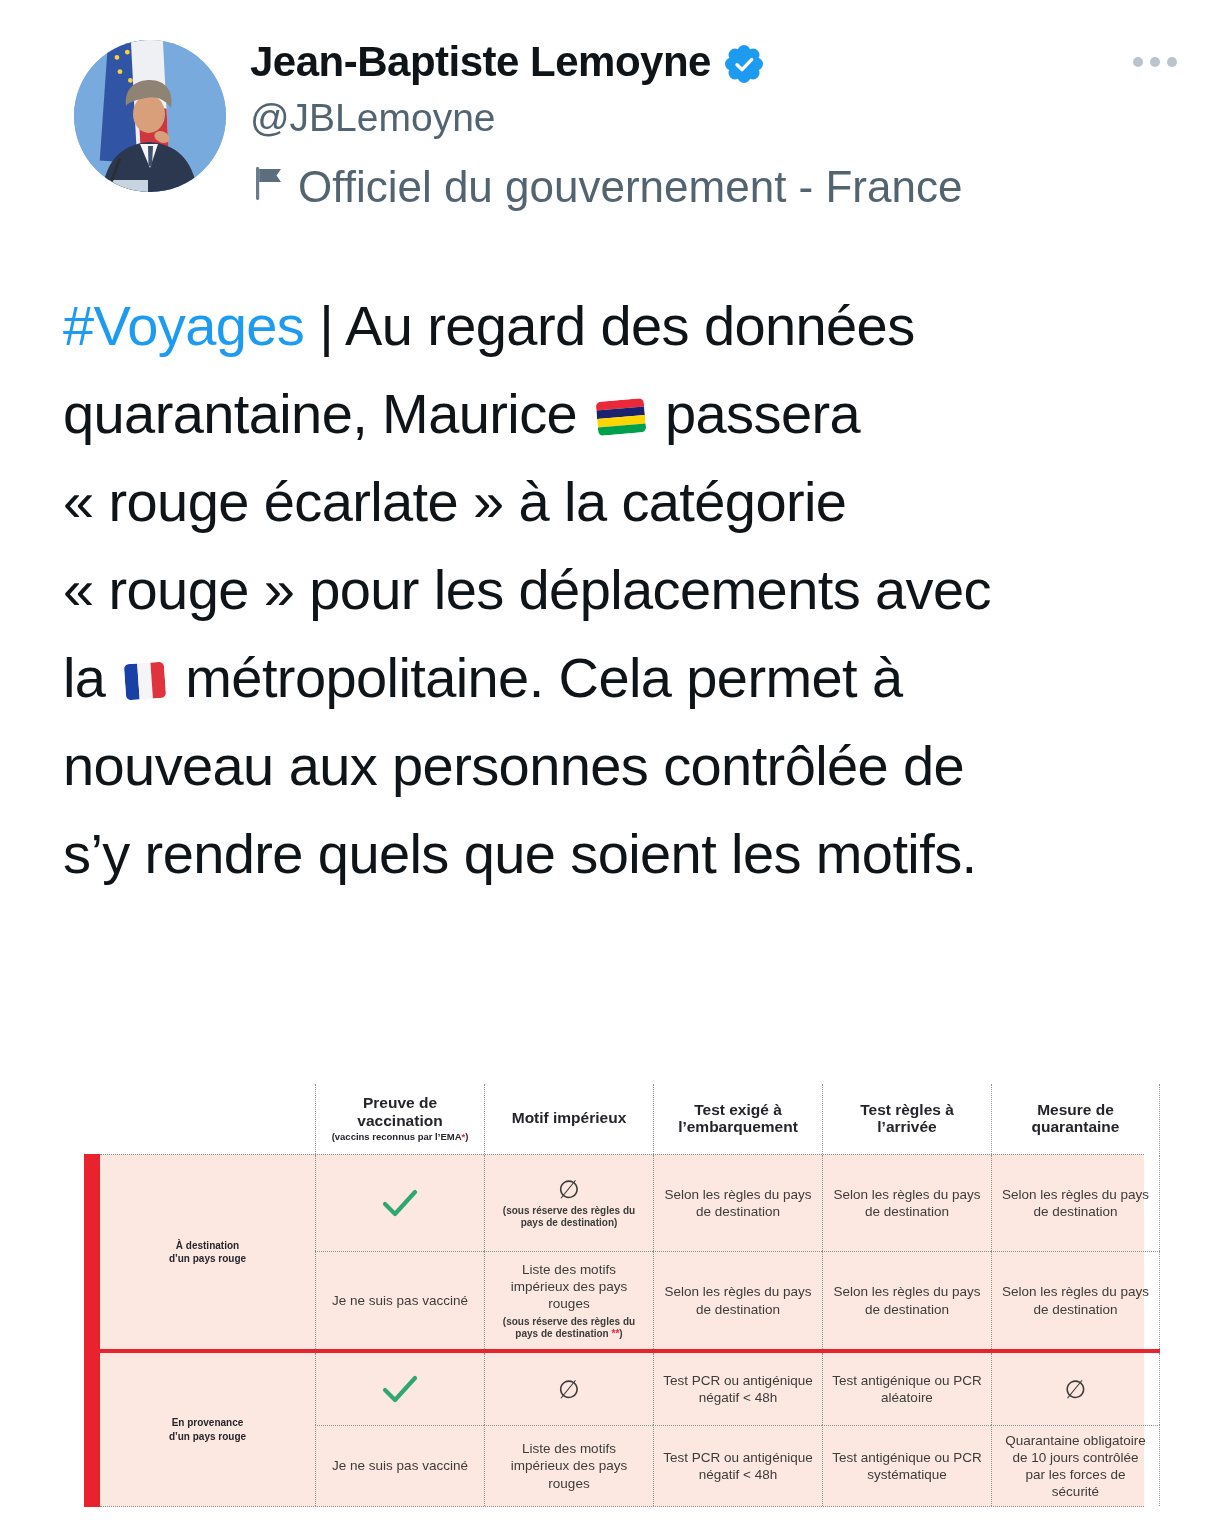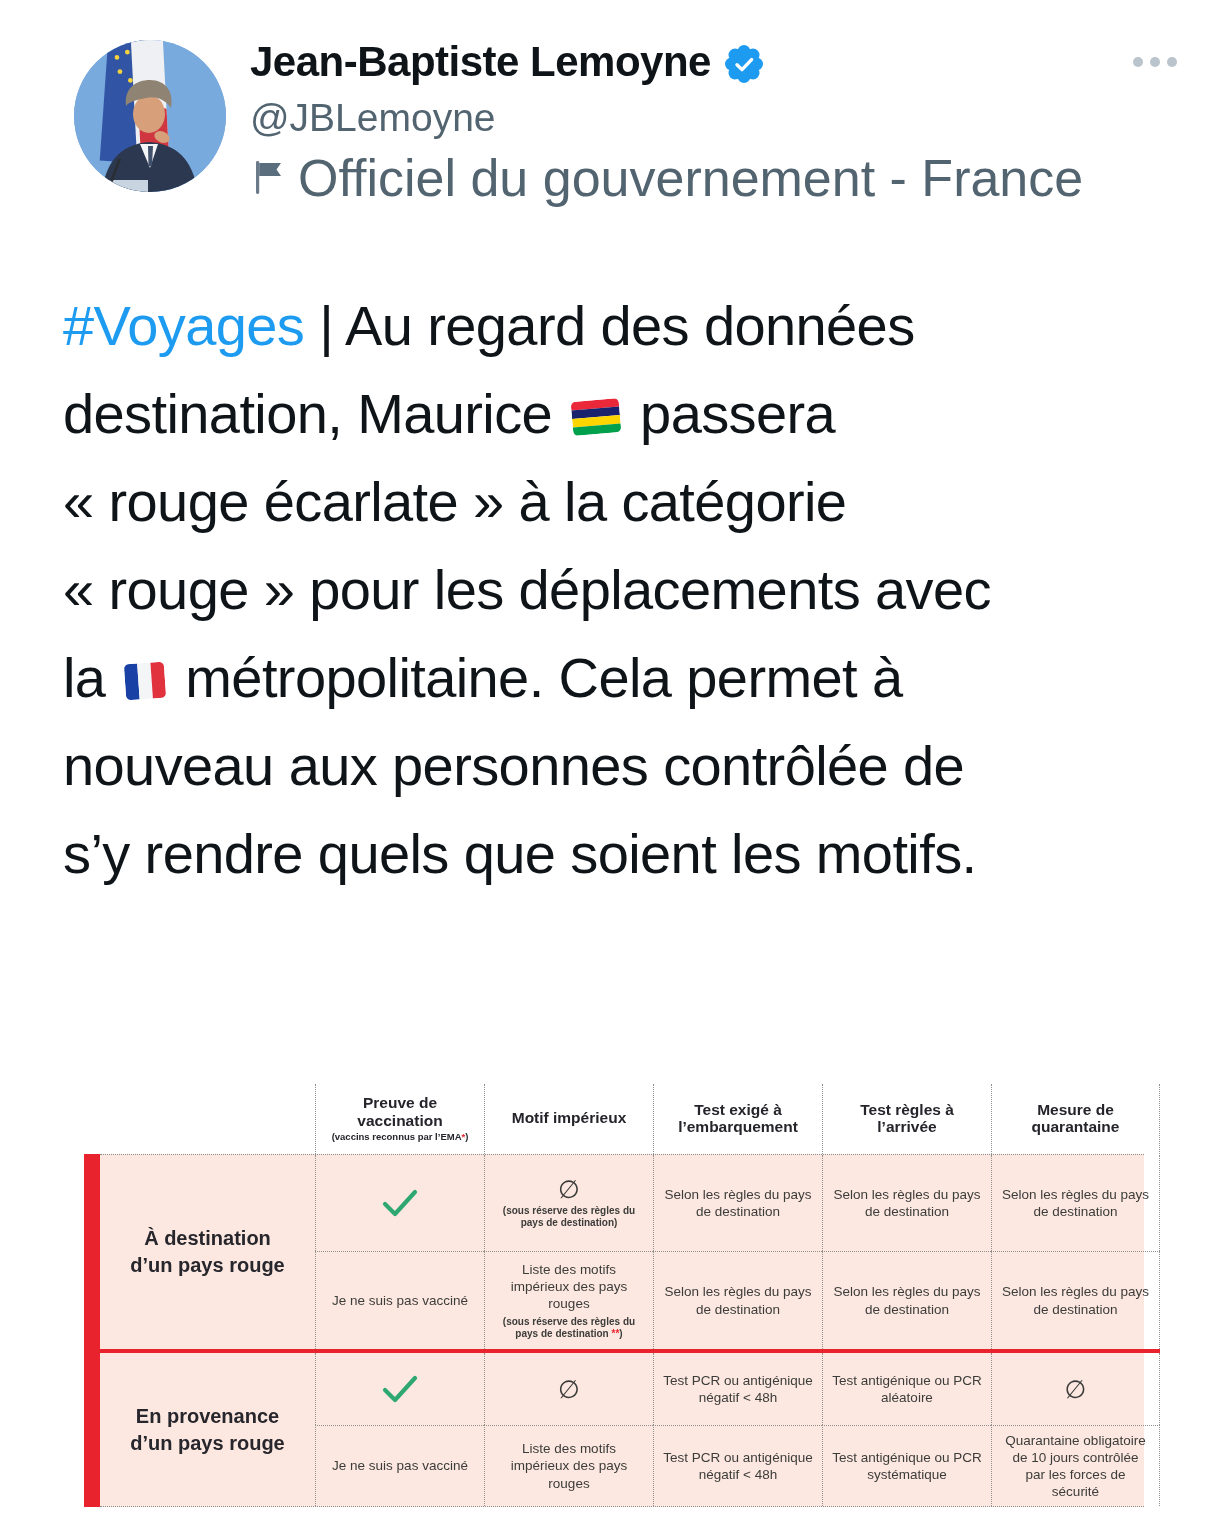--- a/index.html
+++ b/index.html
@@ -14,21 +14,21 @@
   }
   
   .tweet-header{position:absolute;top:38px;left:74px;right:44px;height:200px}
   .avatar{position:absolute;left:0;top:2px;width:152px;height:152px;border-radius:50%;
     overflow:hidden;cursor:pointer;background:#79aade}
   .id-block{margin-left:176px}
   .name-row{display:flex;align-items:center;gap:14px}
   .display-name{font-size:42px;font-weight:700;color:var(--ink);letter-spacing:-0.5px;cursor:pointer}
   .badge{display:inline-flex;margin-top:4px}
   .handle{font-size:39px;color:var(--muted);margin-top:10px;cursor:pointer}
-  .affil{display:flex;align-items:center;gap:14px;font-size:52px;color:var(--muted);margin-top:8px;cursor:pointer}
+  .affil{display:flex;align-items:center;gap:14px;font-size:44px;color:var(--muted);margin-top:22px;cursor:pointer}
   .more{position:absolute;right:0;top:12px;cursor:pointer;padding:4px}
   
   .tweet-body{position:absolute;left:63px;top:282px;width:1116px;color:var(--ink);
     font-size:56px;letter-spacing:-0.6px}
   .tweet-line{line-height:88px;white-space:nowrap}
   .hashtag{color:var(--link);cursor:pointer}
   .flag-emoji{display:inline-block}
   .flag-emoji svg{vertical-align:-7px}
   
   .table-wrap{position:absolute;left:84px;top:1084px;width:1060px}
@@ -36,21 +36,21 @@
   .thead{height:70px}
   .th{border-left:1px dotted var(--dot);display:flex;flex-direction:column;justify-content:center;
     align-items:center;text-align:center;padding:2px 6px 4px}
   .th.last{border-right:1px dotted var(--dot)}
   .th-title{font-size:15.5px;font-weight:700;color:#24242b;line-height:1.12}
   .th-note{font-size:9.5px;font-weight:700;color:#24242b;white-space:nowrap;margin-top:2px}
   .tbody{position:relative;grid-template-rows:96px 98px 4px 72px 81px;background:var(--pink);
     border-top:1px dotted var(--dot);border-bottom:1px dotted var(--dot)}
   .redbar{position:absolute;left:-16px;top:-1px;bottom:-1px;width:16px;background:var(--red)}
   .row-label{display:flex;align-items:center;justify-content:center;text-align:center;
-    font-weight:700;font-size:20px;color:#26262c;white-space:pre-line;line-height:1.35;padding:0 0}
+    font-weight:700;font-size:10px;color:#26262c;white-space:pre-line;line-height:1.35;padding:0 0}
   .cell{border-left:1px dotted var(--dot);display:flex;flex-direction:column;justify-content:center;
     align-items:center;text-align:center;padding:4px 9px}
   .cell.last{border-right:1px dotted var(--dot)}
   .cell.tline{border-top:1px dotted var(--dot)}
   .sep{background:var(--red)}
   .cell-text{font-size:13.5px;color:#3c3c3a;line-height:1.27}
   .cell-note{font-size:10px;font-weight:700;color:#3c3c3a;line-height:1.22;margin-top:3px}
   .ast{color:var(--red)}
   .empty-set{font-size:25px;color:#3c3c3a;line-height:1;font-weight:400}
   .check{color:var(--green);line-height:0}
@@ -119,21 +119,21 @@
     <svg width="46" height="12" viewBox="0 0 46 12">
       <circle cx="6" cy="6" r="5" fill="#bac4cc"></circle>
       <circle cx="23" cy="6" r="5" fill="#bac4cc"></circle>
       <circle cx="40" cy="6" r="5" fill="#bac4cc"></circle>
     </svg>
   </div>
 </header>
 
 <main class="tweet-body" id="tweet-body">
     <div class="tweet-line"><span class="hashtag">#Voyages</span><span> | Au regard des données</span></div>
-    <div class="tweet-line"><span>destination, Maurice </span><span class="flag-emoji"><svg width="58" height="46" viewBox="0 0 58 46">
+    <div class="tweet-line"><span>quarantaine, Maurice </span><span class="flag-emoji"><svg width="58" height="46" viewBox="0 0 58 46">
           <g transform="rotate(-5 29 23)">
             <clipPath id="muc">
               <rect x="5" y="6" width="48" height="34" rx="5"></rect>
             </clipPath>
             <g clip-path="url(#muc)">
               <rect x="5" y="6" width="48" height="8.5" fill="#EA2839"></rect>
               <rect x="5" y="14.5" width="48" height="8.5" fill="#1A226D"></rect>
               <rect x="5" y="23" width="48" height="8.5" fill="#FFD500"></rect>
               <rect x="5" y="31.5" width="48" height="8.5" fill="#00A04D"></rect>
             </g>

